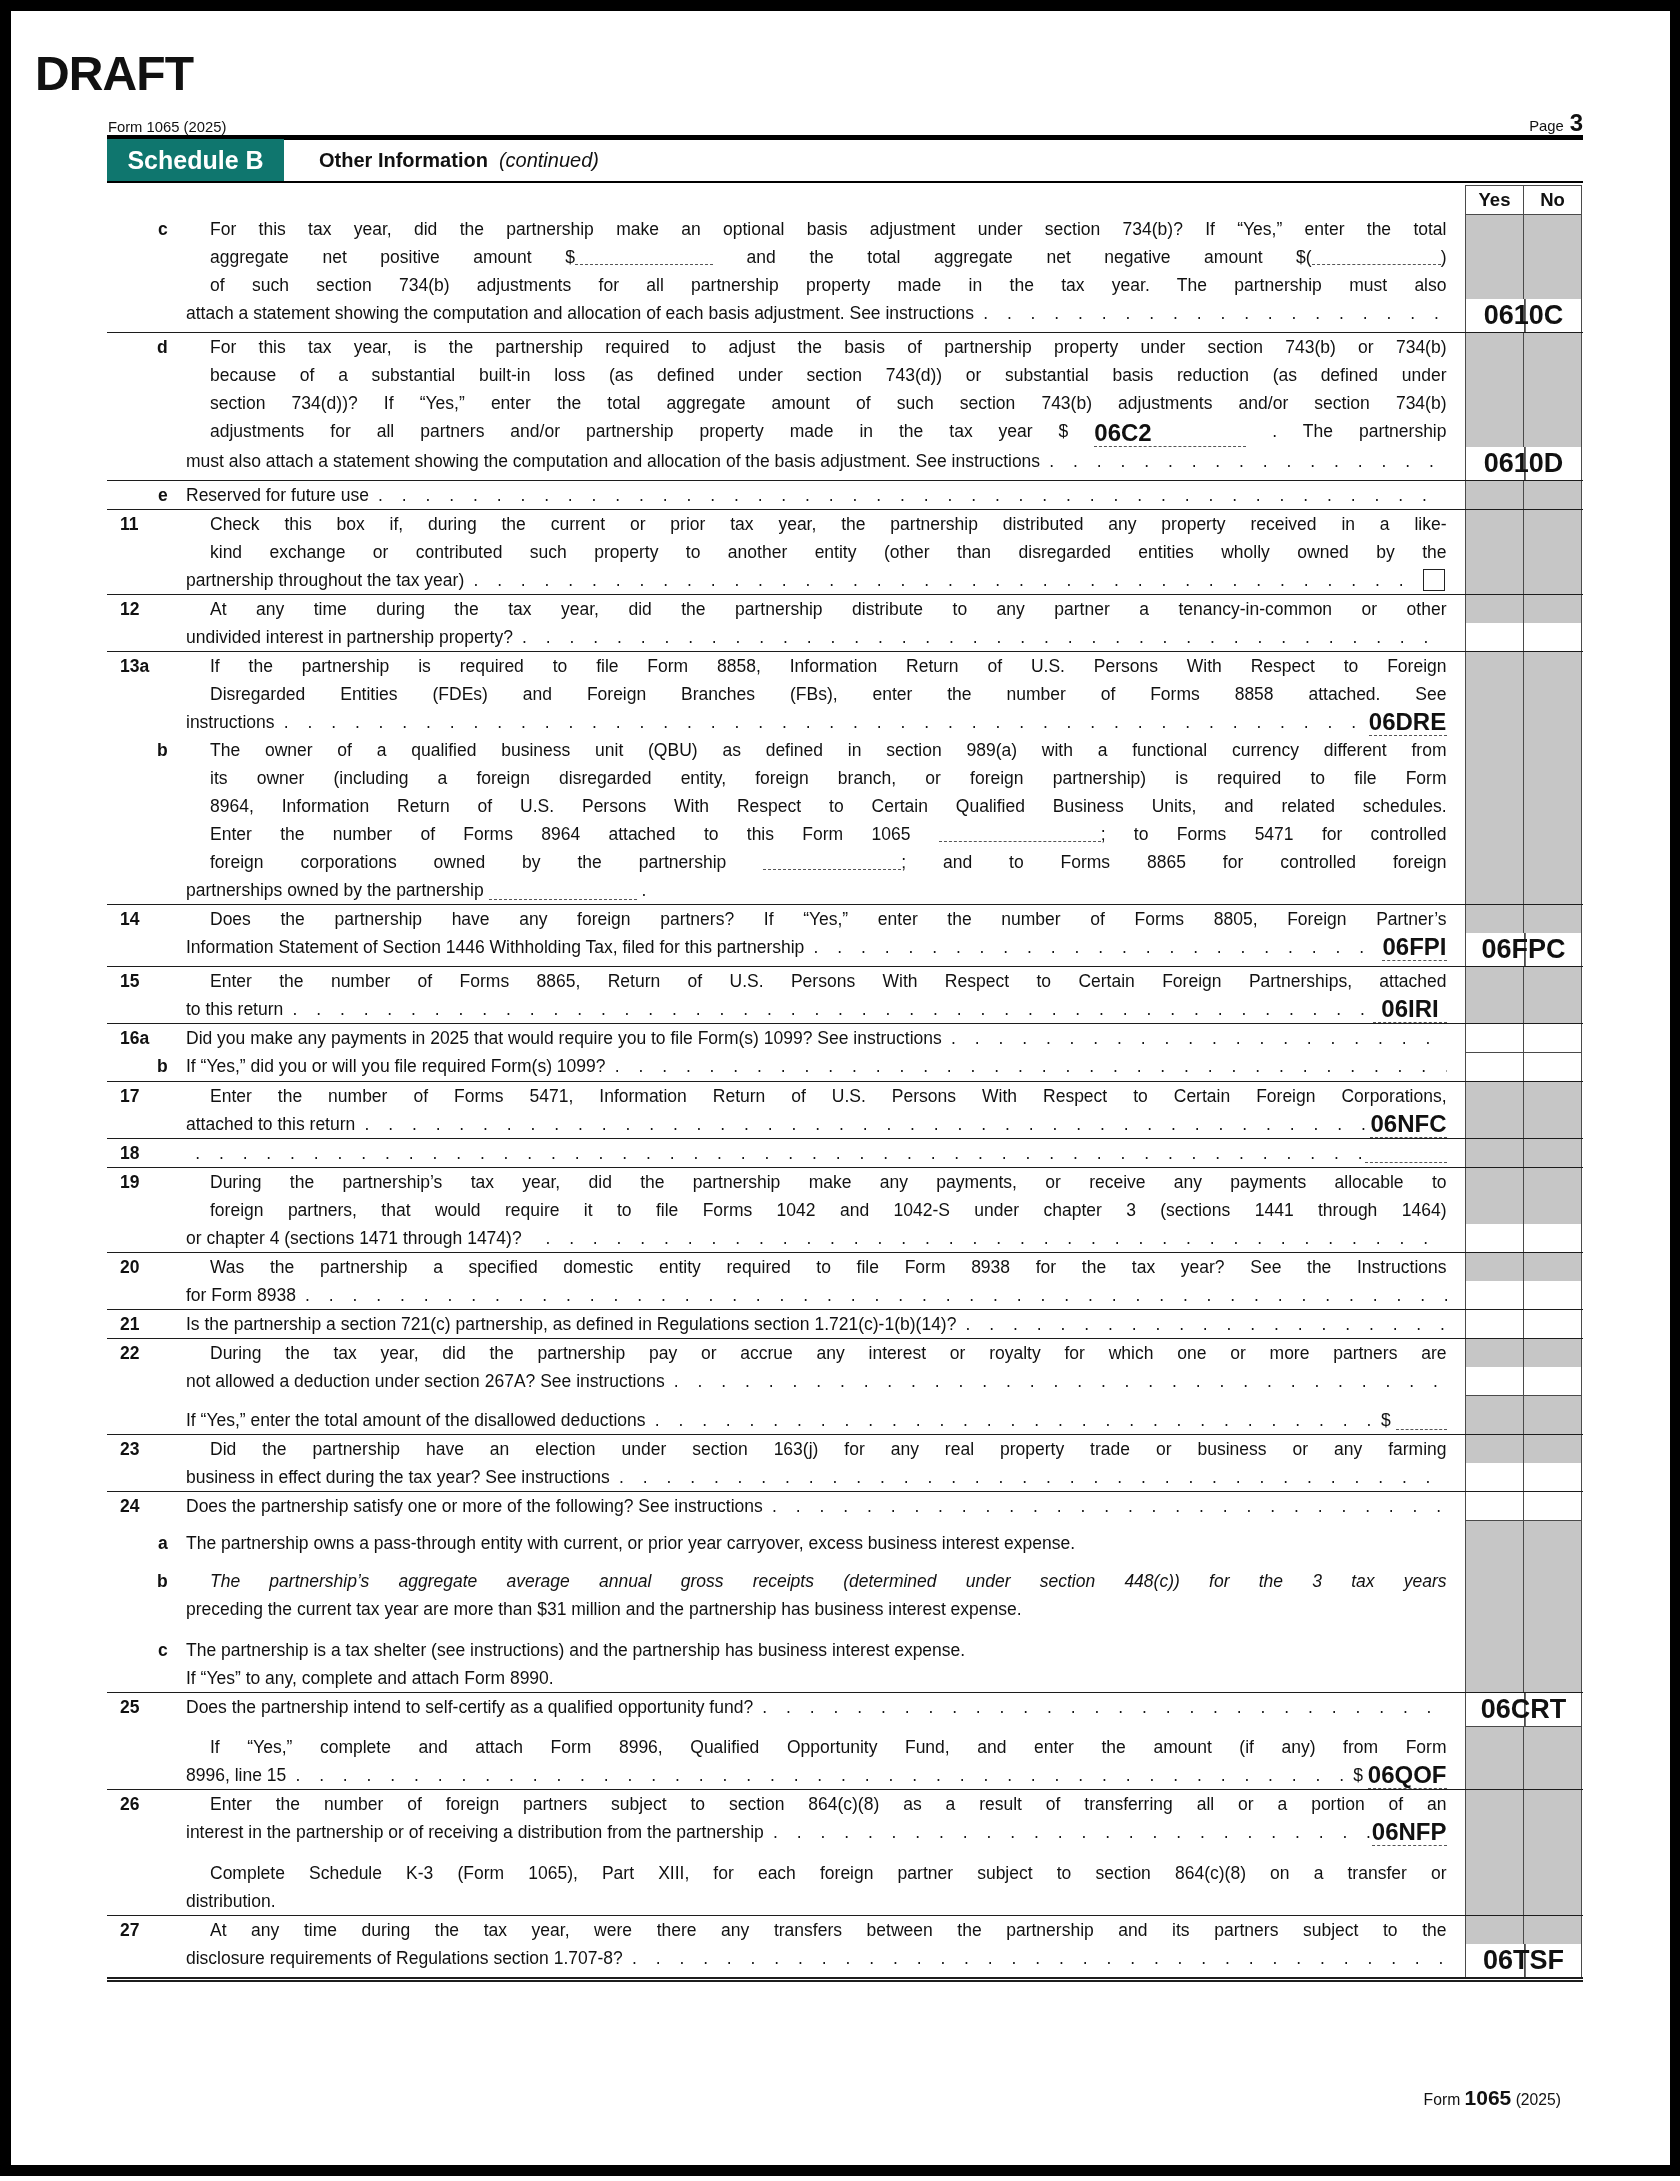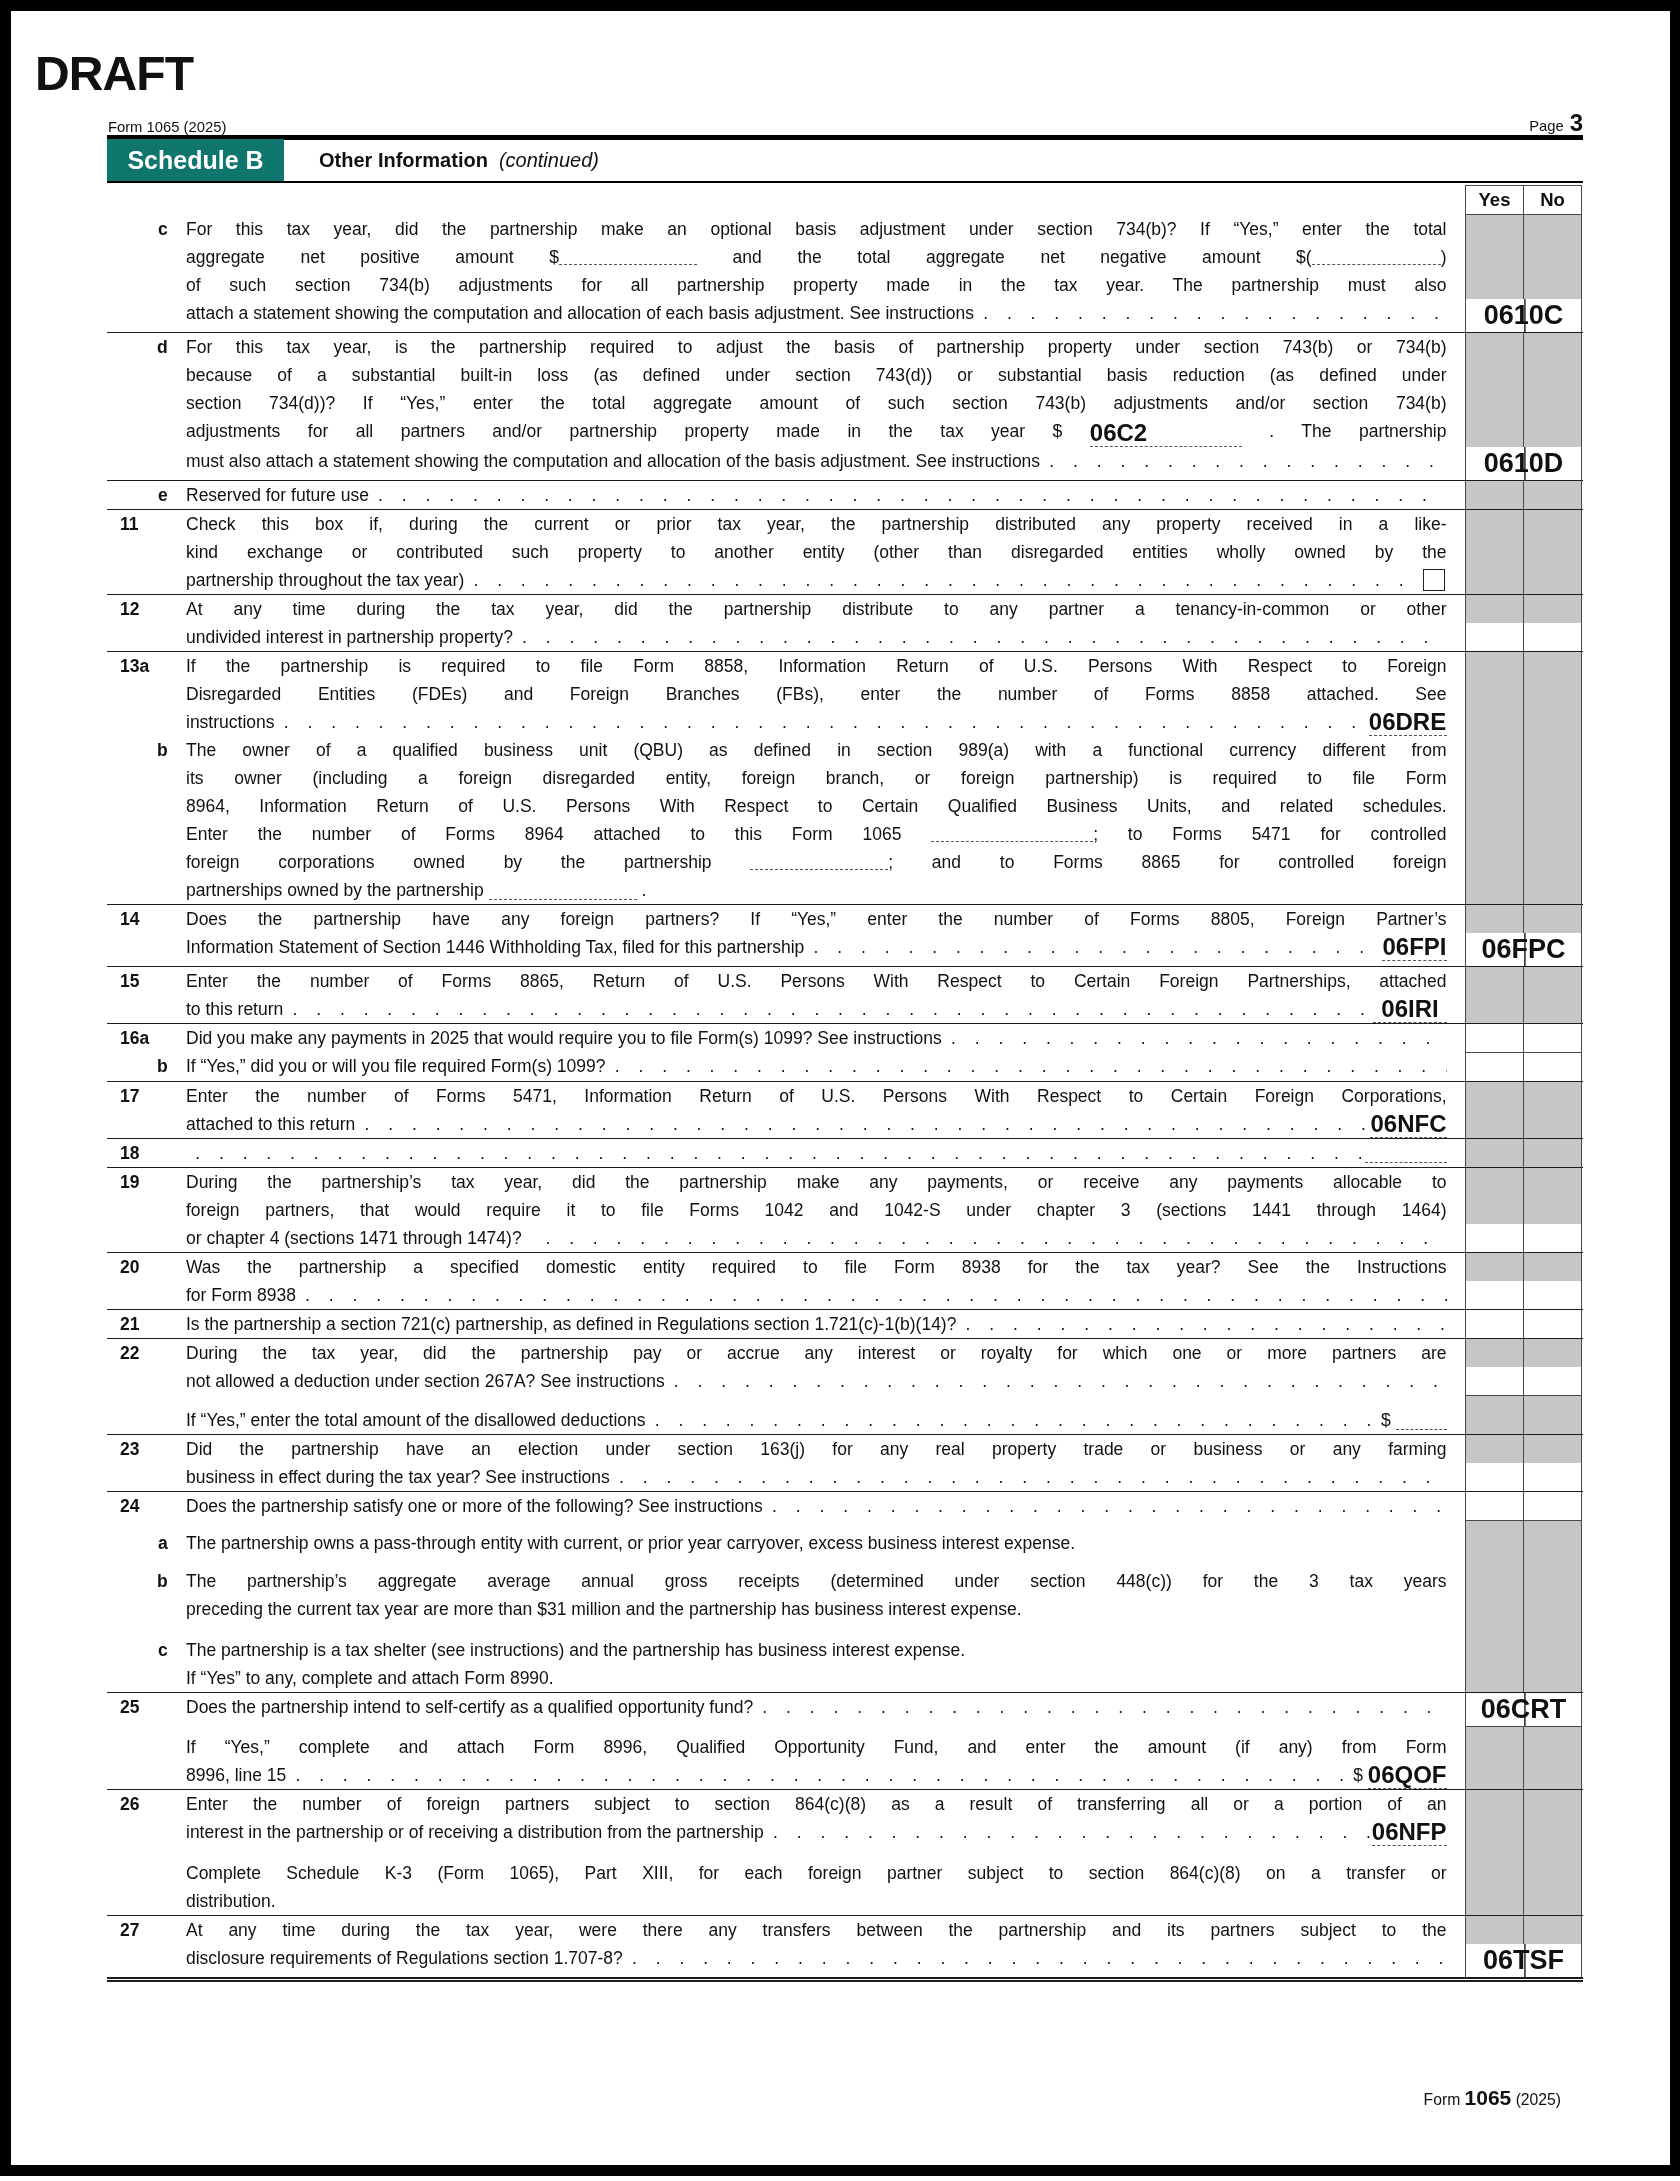--- a/index.html
+++ b/index.html
@@ -25,21 +25,21 @@
   .grid{display:grid;grid-template-columns:68px 1290px 58px 59px;}
   .ynhead .hc{border-left:1.8px solid var(--vline);border-bottom:1.8px solid var(--vline);border-top:1.8px solid var(--vline);
      font-weight:bold;font-size:18.5px;text-align:center;padding:2.8px 0 3.7px;}
   .ynhead .hc.last{border-right:1.8px solid var(--vline);}
   .item{border-top:1.8px solid var(--rule);}
   .item.nosep{border-top:none;}
   .items{border-bottom:5.5px double var(--rule);}
   .num{font-weight:bold;font-size:17.5px;line-height:28px;padding-left:13px;white-space:nowrap;}
   .num.letter{text-align:right;padding-left:0;padding-right:7.4px;}
   .txt{font-size:17.5px;line-height:28px;padding-left:11px;padding-right:18.5px;}
-  .jline{text-align:justify;text-align-last:justify;}
+  .jline{text-align:justify;text-align-last:justify;margin-left:24px;}
   .fline{display:flex;align-items:flex-end;}
   .fline .t{white-space:pre;}
   .dots{flex:1 1 auto;overflow:hidden;white-space:nowrap;min-width:18.5px;padding-left:9.2px;word-spacing:14px;color:#161616;}
   .blank{display:inline-block;border-bottom:1.8px dashed #555;height:1.8px;}
   .fline .blank{align-self:flex-end;margin-bottom:3.7px;}
   .jline .blank{vertical-align:-1.8px;}
   .codeu{display:inline-block;border-bottom:1.8px dashed #555;font-weight:bold;font-size:24px;line-height:26px;text-align:center;}
   .fline .codeu{align-self:flex-end;}
   .jline .codeu{vertical-align:-3.7px;}
   .box{width:20px;height:20px;border:1.8px solid #222;align-self:flex-end;margin:0 1.8px 2.8px 7.4px;flex:0 0 auto;background:#fff;}
@@ -463,21 +463,21 @@
           <div class="cell no"></div>
           <div class="num letter" style="padding-top: 9.2px;">a</div>
           <div class="txt" style="padding-top: 9.2px;">
             <div class="fline">
               <span class="t">The partnership owns a pass-through entity with current, or prior year carryover, excess business interest expense.</span>
             </div>
           </div>
           <div class="cell yes gray ys"></div>
           <div class="cell no gray ys"></div>
           <div class="num letter" style="padding-top: 9.2px;">b</div>
-          <div class="txt" style="padding-top: 9.2px;">
+          <div class="txt" style="padding-top: 9.2px; font-style: italic;">
             <div class="jline"><span class="jt">The partnership’s aggregate average annual gross receipts (determined under section 448(c)) for the 3 tax years</span></div>
           </div>
           <div class="cell yes gray"></div>
           <div class="cell no gray"></div>
           <div class="num"></div>
           <div class="txt">
             <div class="fline">
               <span class="t">preceding the current tax year are more than $31 million and the partnership has business interest expense.</span>
             </div>
           </div>

